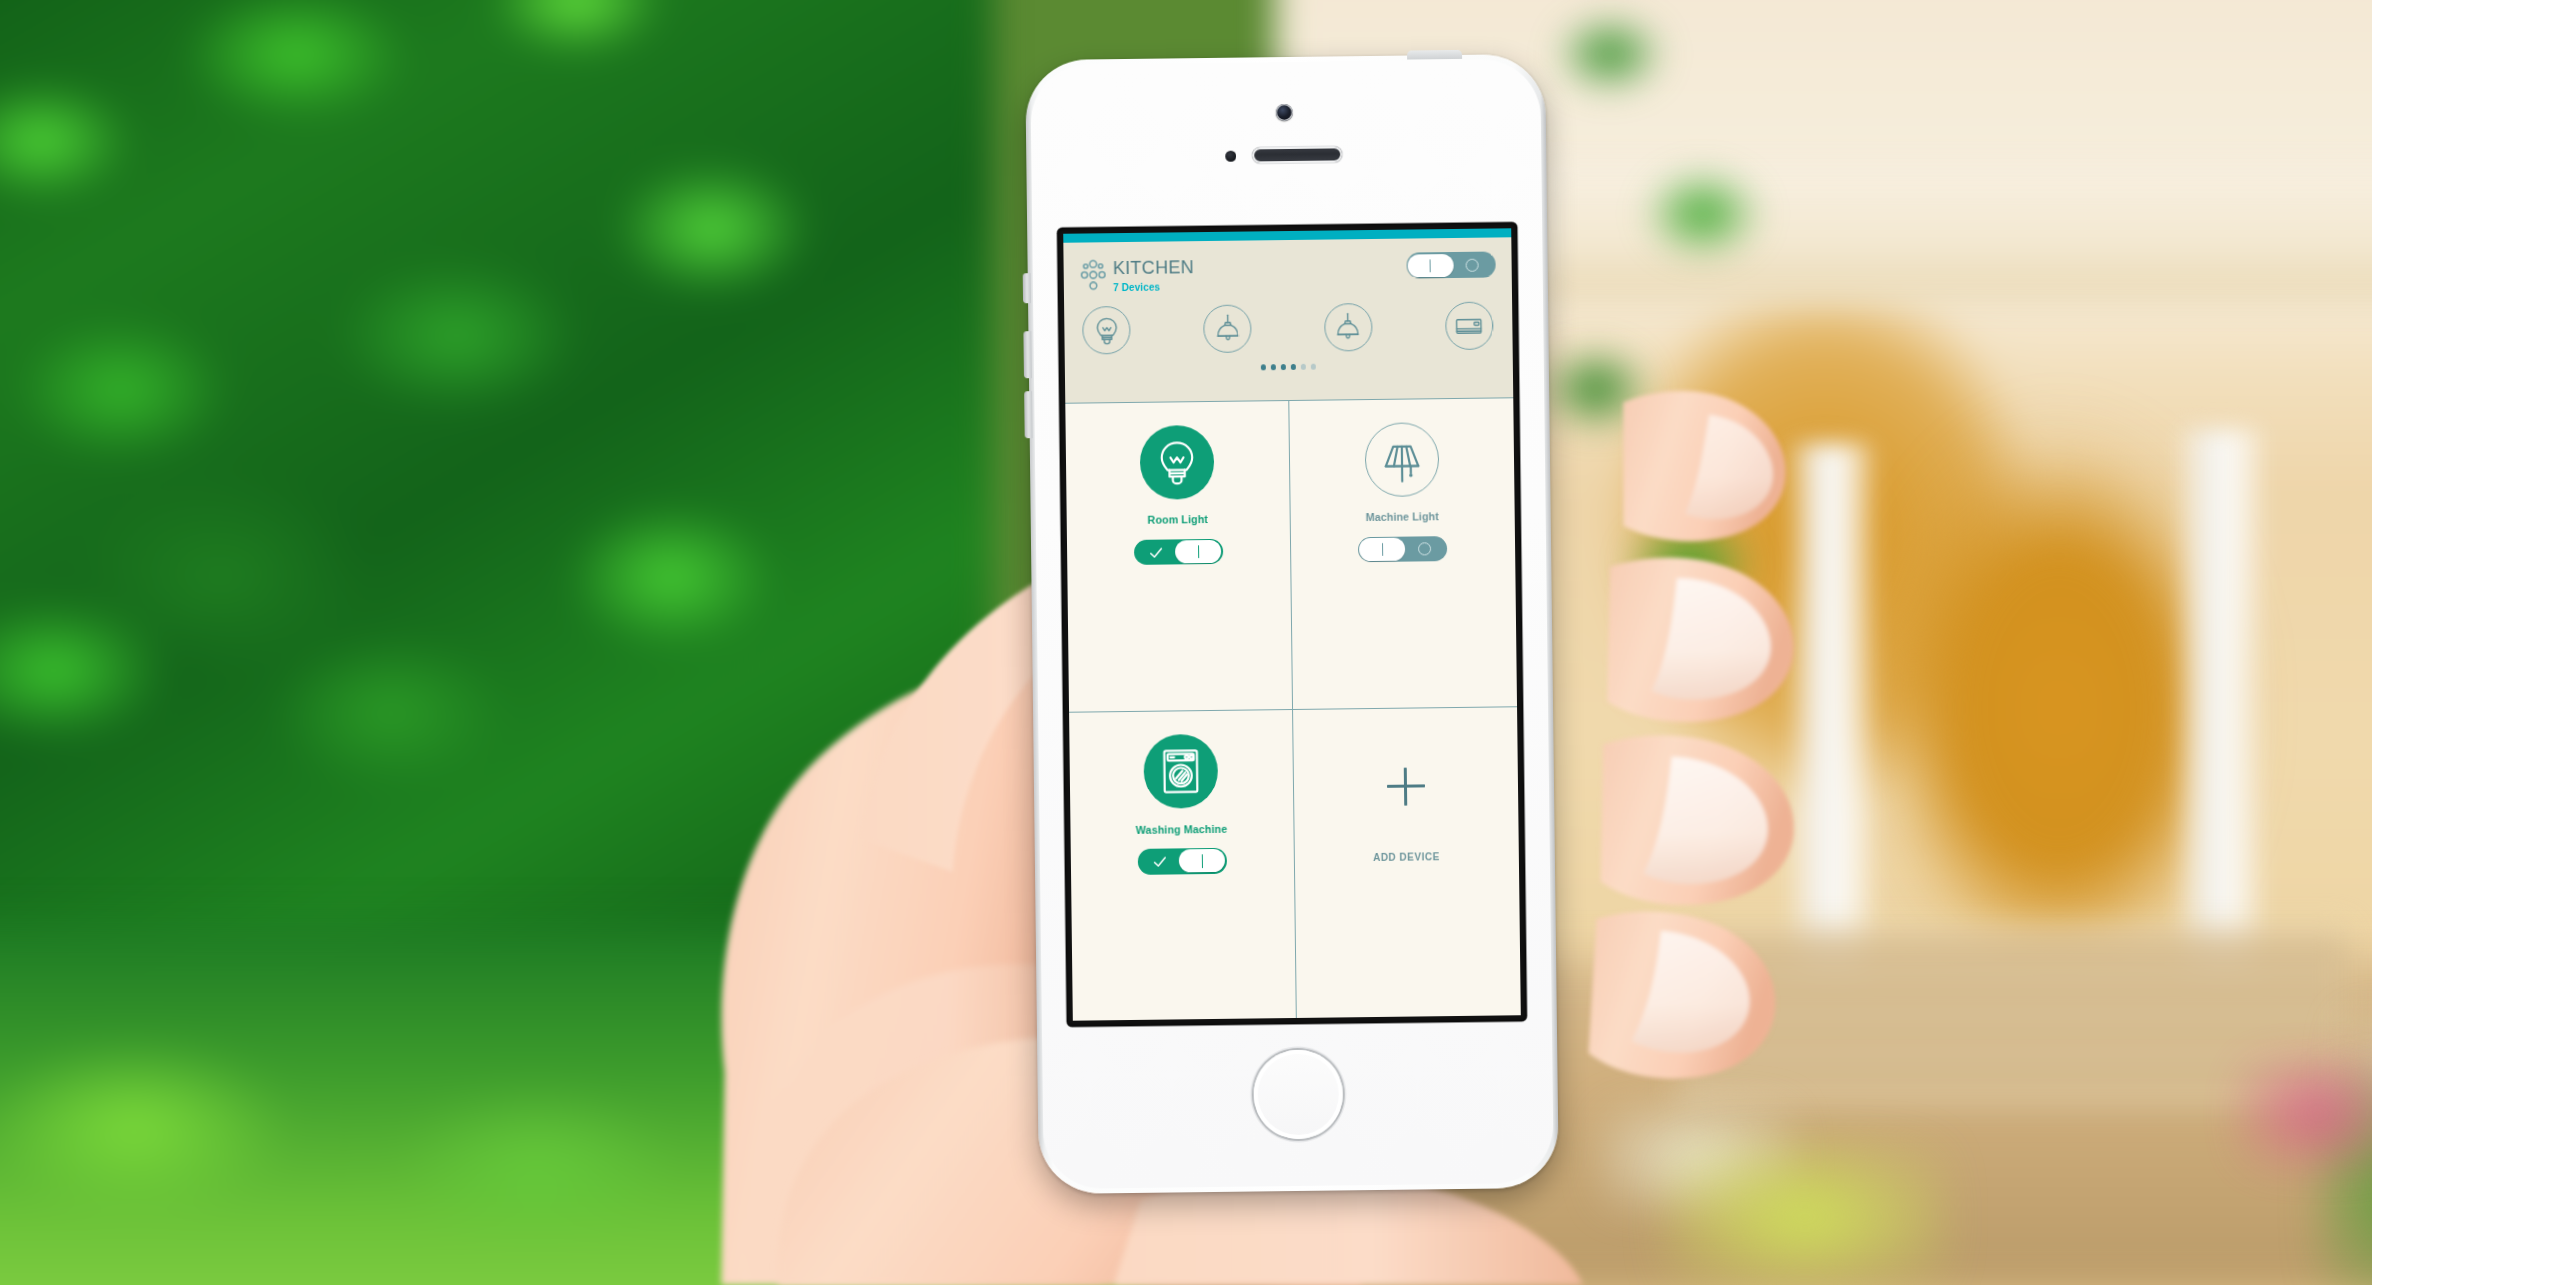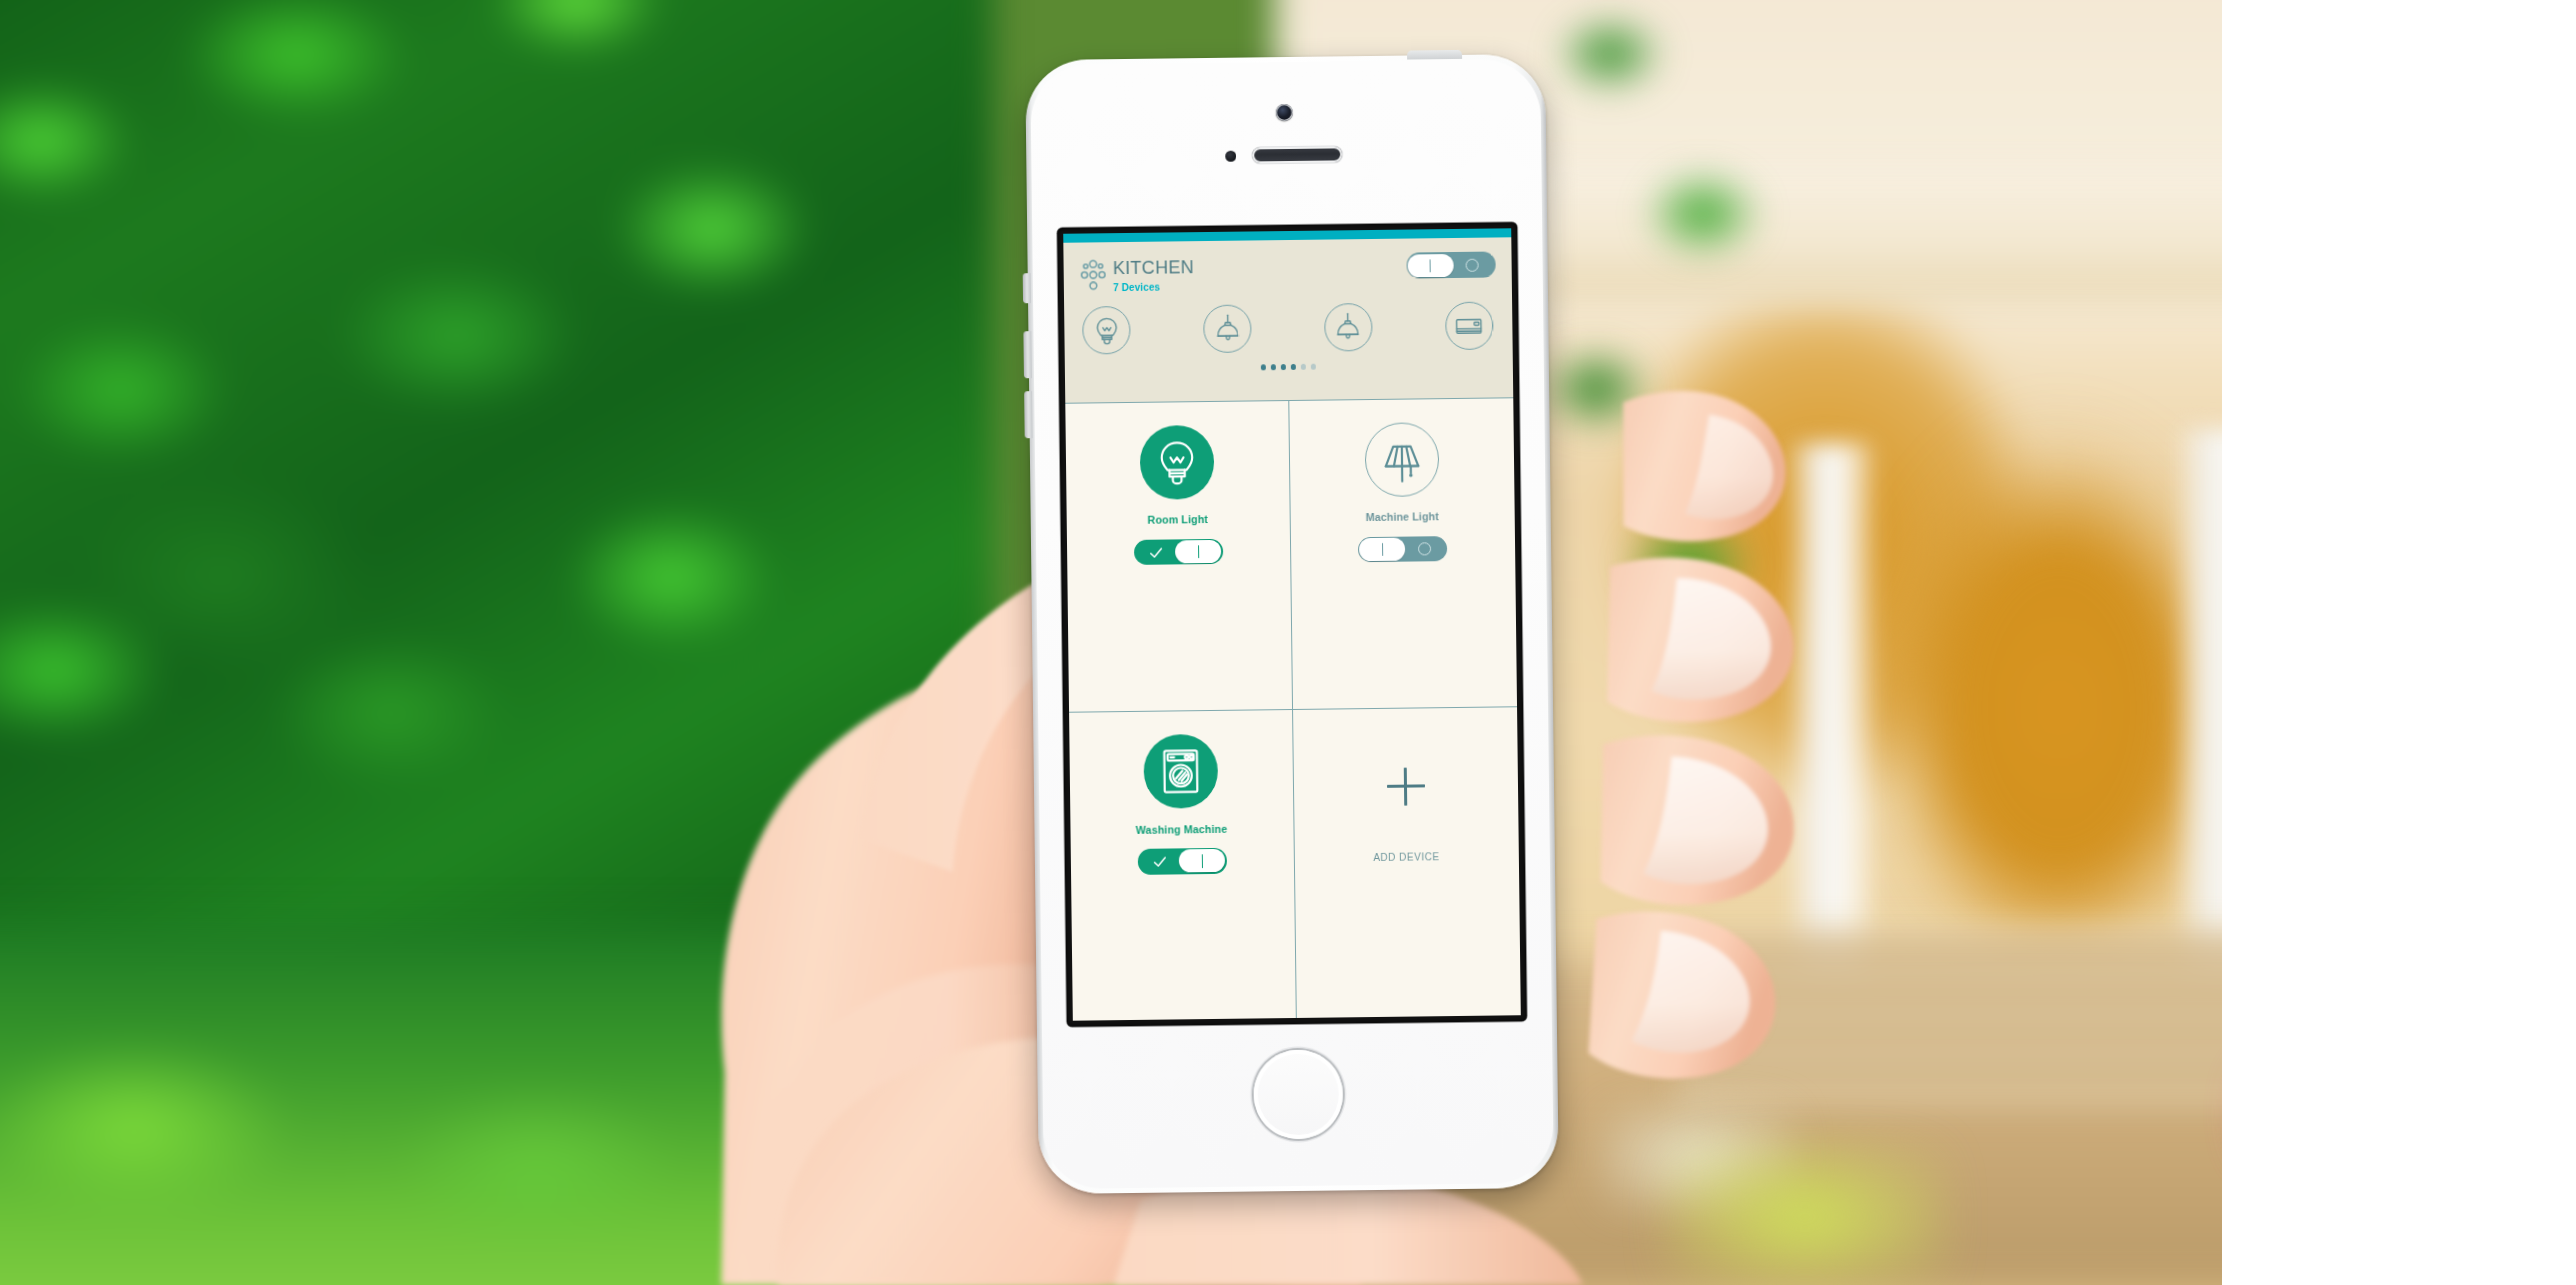--- a/index.html
+++ b/index.html
@@ -8,25 +8,24 @@
     width: 2576px;
     height: 1285px;
     overflow: hidden;
     font-family: "Liberation Sans", sans-serif;
   }
 
   
   #scene {
     position: absolute;
     inset: 0;
-    width: 2192px;
+    width: 2372px;
     height: 1285px;
     overflow: hidden;
     background: #5b8a32;
-    padding-left: 30px;
   }
 
   
   .bg-layer { position: absolute; }
 
   #bg-building {
     left: 1275px; top: -67px; width: 1409px; height: 1476px;
     background:
       radial-gradient(ellipse 282px 349px at 550px 604px, rgba(214,146,25,0.95) 0%, rgba(214,146,25,0.6) 55%, rgba(214,146,25,0) 78%),
       linear-gradient(to bottom,
@@ -315,21 +314,21 @@
 
   
   .add-tile { justify-content: flex-start; padding-top: 59px; }
   #plus-icon { position: relative; width: 38px; height: 38px; }
   #plus-icon::before, #plus-icon::after {
     content:""; position:absolute; background:#4E7C85; border-radius: 0.7px;
   }
   #plus-icon::before { left: 0; right: 0; top: 17.4px; height: 2.7px; }
   #plus-icon::after  { top: 0; bottom: 0; left: 17.4px; width: 2.7px; }
   #add-label {
-    margin-top: 46px; font-size: 10px; letter-spacing: 0.5px; color: #6E969C;
+    margin-top: 46px; font-size: 10px; letter-spacing: 0.5px; color: #6E969C; font-weight: bold;
   }
 </style>
 </head>
 <body>
 
 <div id="scene">
 
   <div class="bg-layer" id="bg-foliage"></div>
   <div class="bg-layer" id="bg-building"></div>
   <div class="bg-layer" id="bg-lintel"></div>

